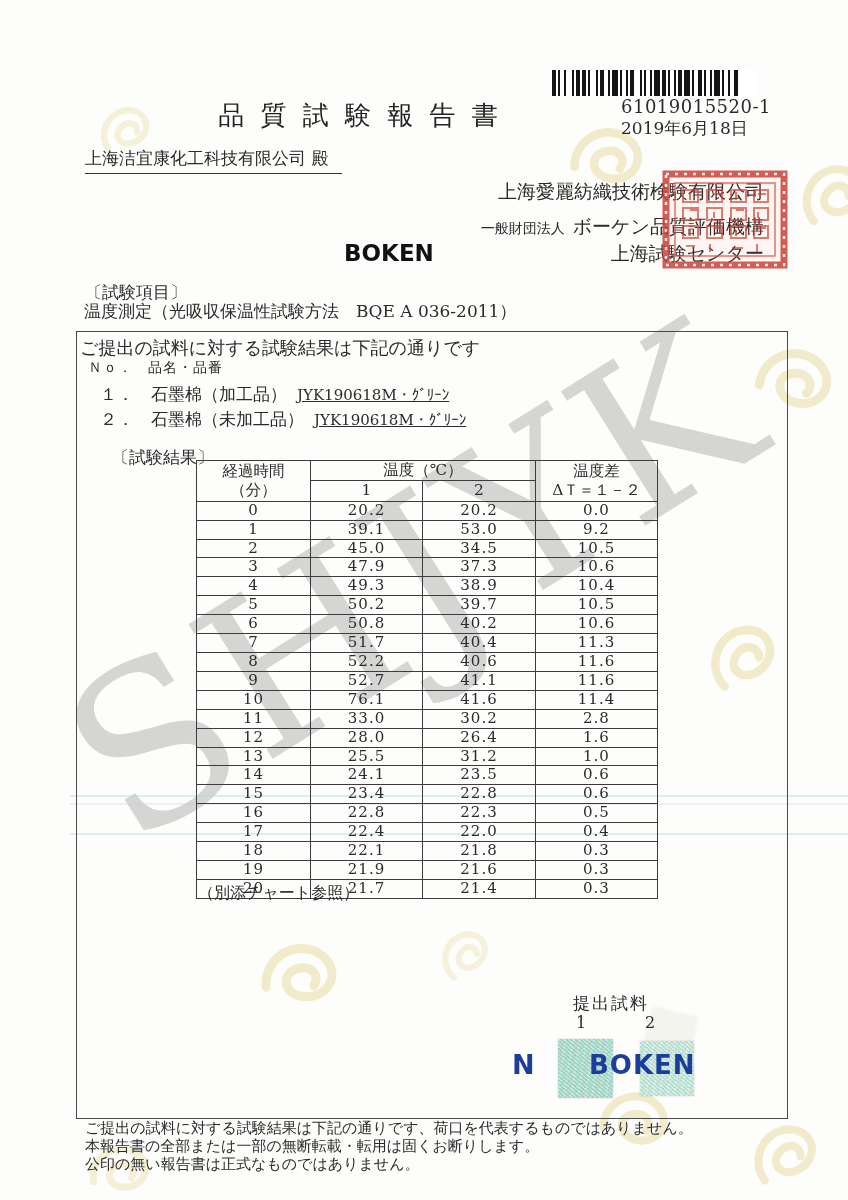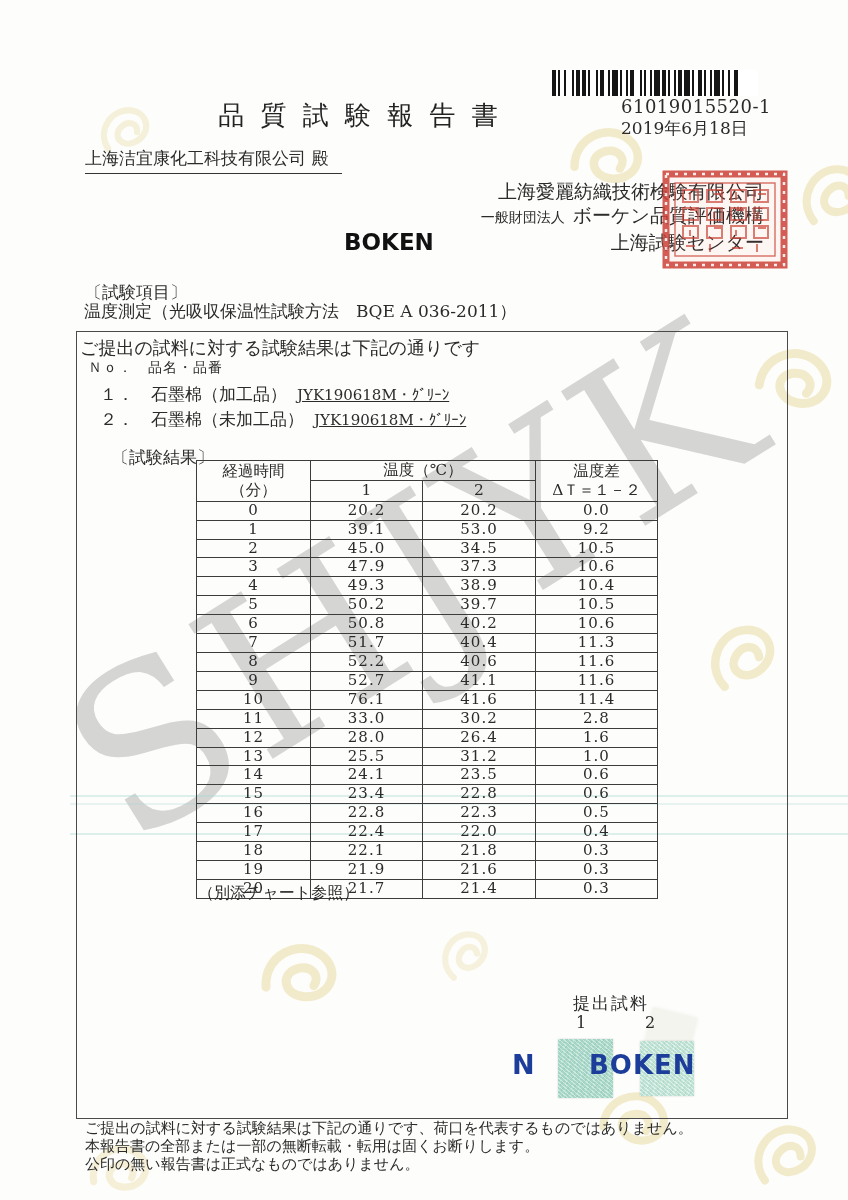--- a/index.html
+++ b/index.html
@@ -33,21 +33,21 @@
   
   #barcode{left:552px;top:70px;width:206px;height:26px;display:flex;align-items:stretch;background:#fff;}
   #barcode span{height:100%;}
   #report-no{left:621px;top:96px;font-size:18px;letter-spacing:.5px;}
   #report-date{left:621px;top:117px;font-size:17px;}
   #doc-title{left:200px;top:98px;width:320px;text-align:center;font-size:26px;letter-spacing:4px;color:#222;}
   #addressee{left:85px;top:147px;font-size:17px;border-bottom:1.5px solid #333;padding:0 14px 3px 0;}
 
   #issuer{right:84px;top:180px;width:420px;text-align:right;line-height:1.18;}
   .iss-l1{font-size:19px;}
-  .iss-l2{font-size:19px;margin-top:2px;}
+  .iss-l2{font-size:19px;margin-top:13px;}
   .iss-l2 .small{font-size:14px;margin-right:8px;}
   .iss-l3{font-size:19px;margin-top:2px;display:flex;justify-content:space-between;align-items:center;}
   .boken-logo{font-family:"DejaVu Sans","Liberation Sans",sans-serif;font-weight:800;font-size:23px;letter-spacing:0;color:#111;}
   .iss-l4{font-size:17px;margin-top:2px;}
   .iss-l5{font-size:12.5px;margin-top:3px;letter-spacing:.3px;}
 
   
   #stamp{left:662px;top:170px;opacity:.85;}
 
   

